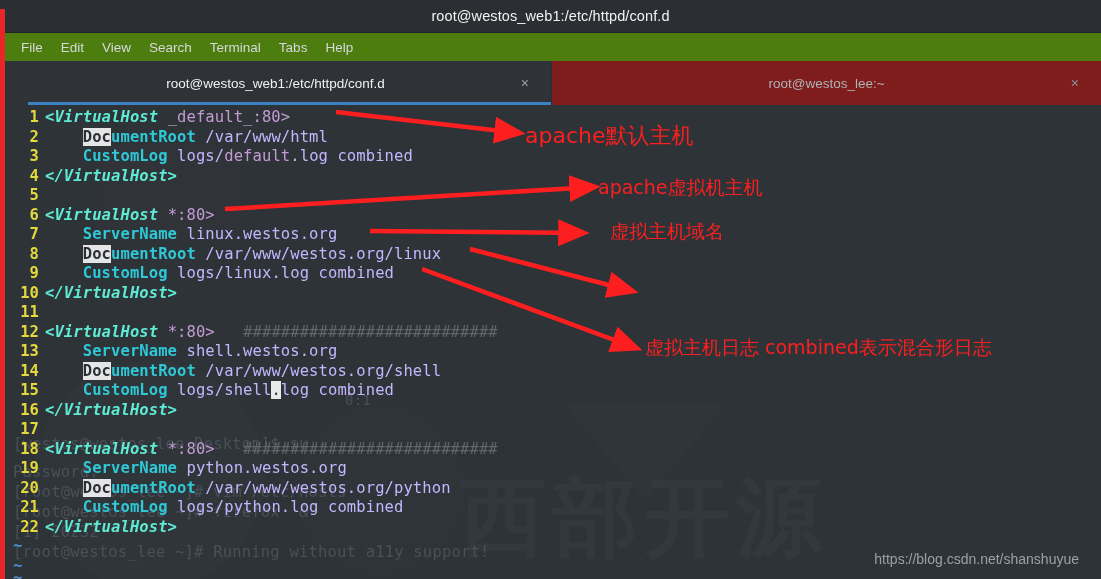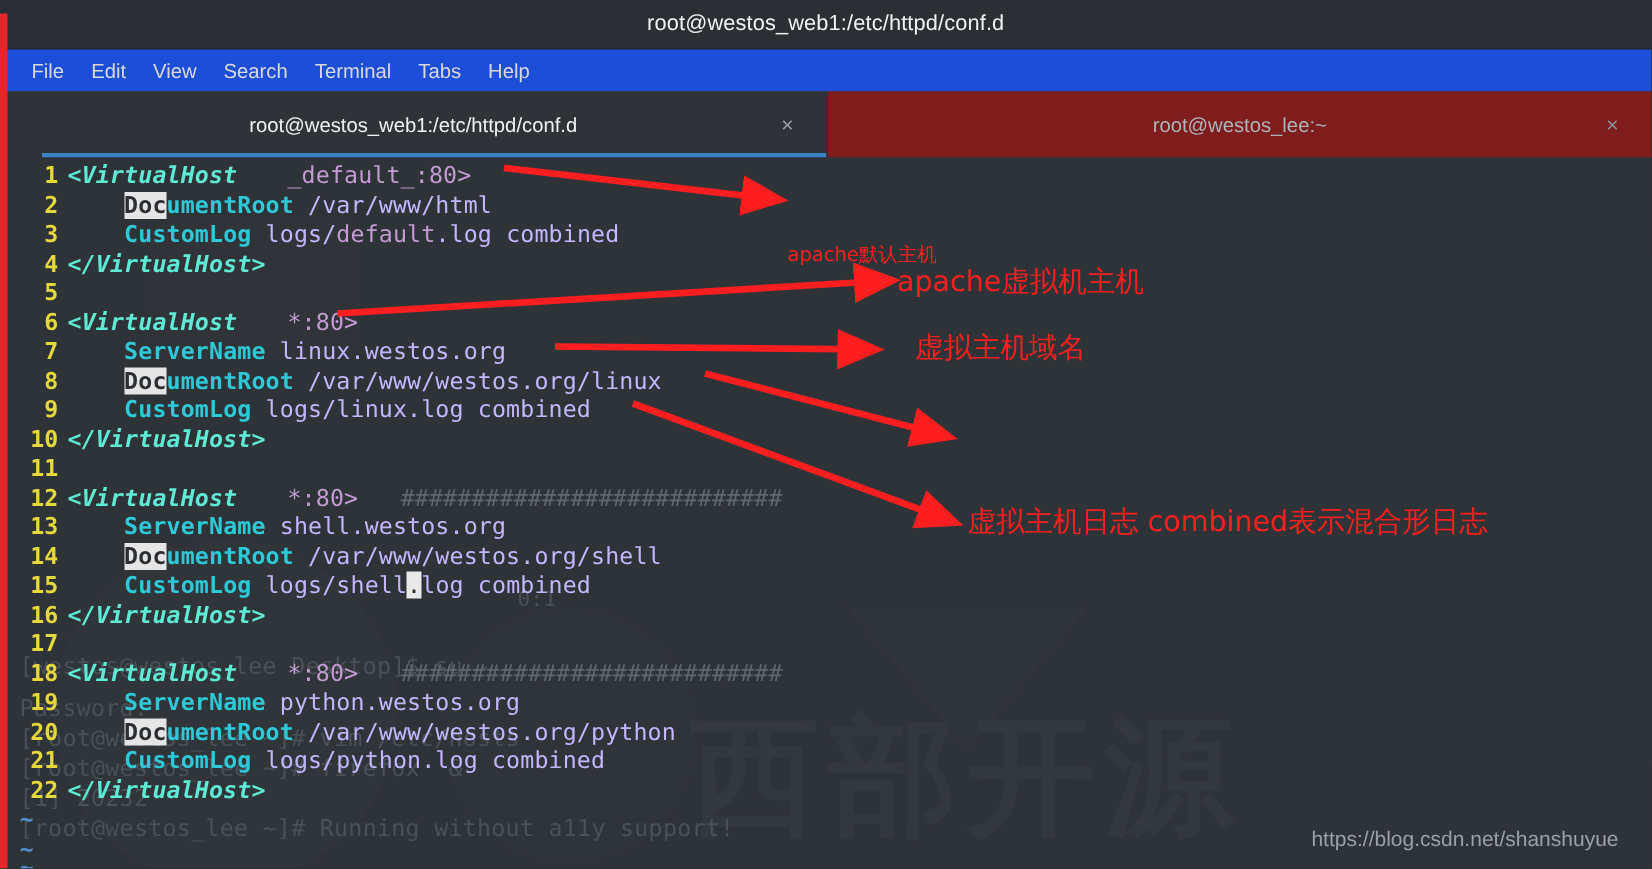--- a/index.html
+++ b/index.html
@@ -12,21 +12,21 @@
 
   
   .left-strip{position:absolute;left:0;top:9px;width:5px;height:570px;background:#e8262a;z-index:40;}
 
   
   .titlebar{position:absolute;left:0;top:0;width:1101px;height:32px;background:#2b2e33;
             display:flex;align-items:center;justify-content:center;}
   .titlebar .title{color:#f2f2f2;font-size:14.5px;letter-spacing:.1px;}
 
   
-  .menubar{position:absolute;left:0;top:32px;width:1101px;height:29px;background:#1d4ed8;
+  .menubar{position:absolute;left:0;top:32px;width:1101px;height:29px;background:#4d7c0f;
            display:flex;align-items:center;padding-left:12px;box-sizing:border-box;
            border-top:1px solid #212428;}
   .menubar .mi{color:#d7d9db;font-size:13.5px;padding:2px 9px;border-radius:2px;cursor:default;}
 
   
   .tabbar{position:absolute;left:0;top:61px;width:1101px;height:44px;background:#3a3f45;display:flex;}
   .tab{position:relative;display:flex;align-items:center;justify-content:center;
        height:44px;box-sizing:border-box;font-size:13.5px;}
   .tab.active{width:551px;background:#2f3338;color:#f0f1f2;}
   .tab.inactive{width:550px;background:#7f1d1d;color:#aeb3b8;border-left:1px solid #2b2e33;}
@@ -61,21 +61,21 @@
   
   .code{position:absolute;left:0;top:0;width:1096px;
         font-family:"DejaVu Sans Mono","Liberation Mono",monospace;
         font-size:15.5px;letter-spacing:.1px;}
   .ln-row{position:absolute;left:0;height:19.5px;white-space:pre;}
   .lnum{position:absolute;left:0;width:34px;text-align:right;color:#e4d83c;font-weight:bold;}
   .ltext{position:absolute;left:40px;white-space:pre;}
   .tilde{position:absolute;left:8px;color:#4f8fd1;font-weight:bold;}
 
   .k-tag{color:#5eead4;font-weight:bold;font-style:italic;}      
-  .k-arg{color:#c39bd3;margin-left:24px;}                        
+  .k-arg{color:#c39bd3;}                        
   .k-dir{color:#2ec8d6;font-weight:bold;}       
   .k-plain{color:#c4b5fd;}
   .k-path{color:#c39bd3;}
   .k-comment{color:#5f666c;}
   .hl{background:#e5e5e5;color:#2b2f33;font-weight:bold;}
   .cursor{background:#e9e9e9;color:#2b2f33;}
 
   
   .anno{position:absolute;color:#fd1f1f;white-space:nowrap;
         font-family:"DejaVu Sans","Liberation Sans",sans-serif;z-index:25;}
@@ -189,19 +189,19 @@
         <path d="M0,0 L7,3 L0,6 z" fill="#fd1f1f"></path>
       </marker>
     </defs>
     <line x1="336" y1="112" x2="519" y2="133" stroke="#fd1f1f" stroke-width="4.5" marker-end="url(#ah)"></line>
     <line x1="225" y1="209" x2="594" y2="187" stroke="#fd1f1f" stroke-width="4.5" marker-end="url(#ah)"></line>
     <line x1="370" y1="231" x2="583" y2="233" stroke="#fd1f1f" stroke-width="4.5" marker-end="url(#ah)"></line>
     <line x1="470" y1="249" x2="632" y2="291" stroke="#fd1f1f" stroke-width="4.5" marker-end="url(#ah)"></line>
     <line x1="422" y1="269" x2="636" y2="348" stroke="#fd1f1f" stroke-width="4.5" marker-end="url(#ah)"></line>
   </svg>
 
-  <div class="anno" style="left:525px;top:121px;font-size:13px;margin-top:40px;">apache默认主机</div>
+  <div class="anno" style="left:525px;top:121px;font-size:22px;">apache默认主机</div>
   <div class="anno" style="left:598px;top:175px;font-size:19px;">apache虚拟机主机</div>
   <div class="anno" style="left:610px;top:219px;font-size:19px;">虚拟主机域名</div>
   <div class="anno" style="left:645px;top:335px;font-size:19px;">虚拟主机日志 combined表示混合形日志</div>
 
   <div class="csdn">https://blog.csdn.net/shanshuyue</div>
 </div>
 
 </body></html>

